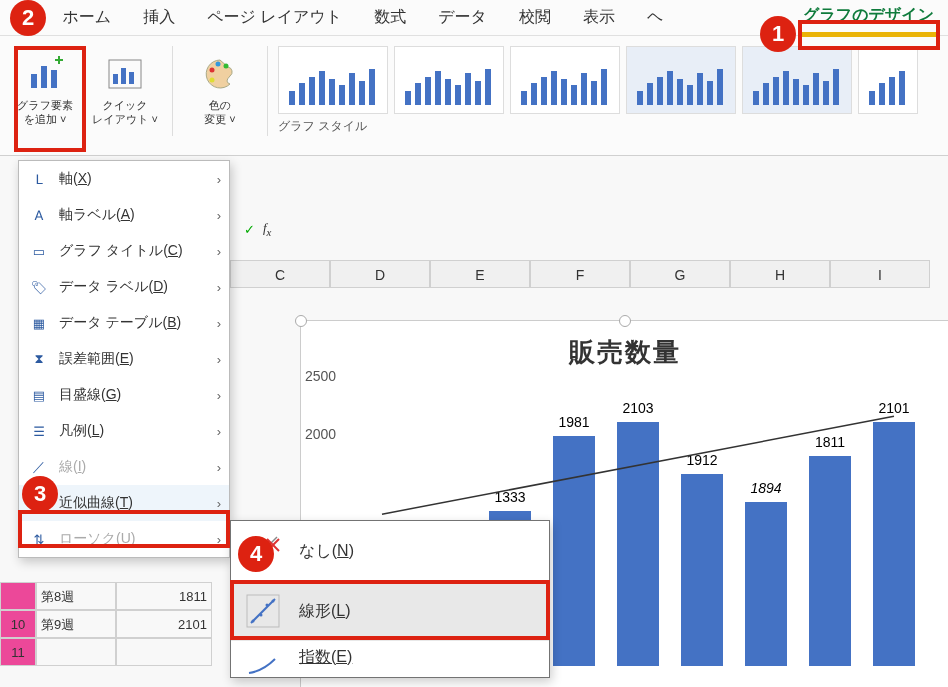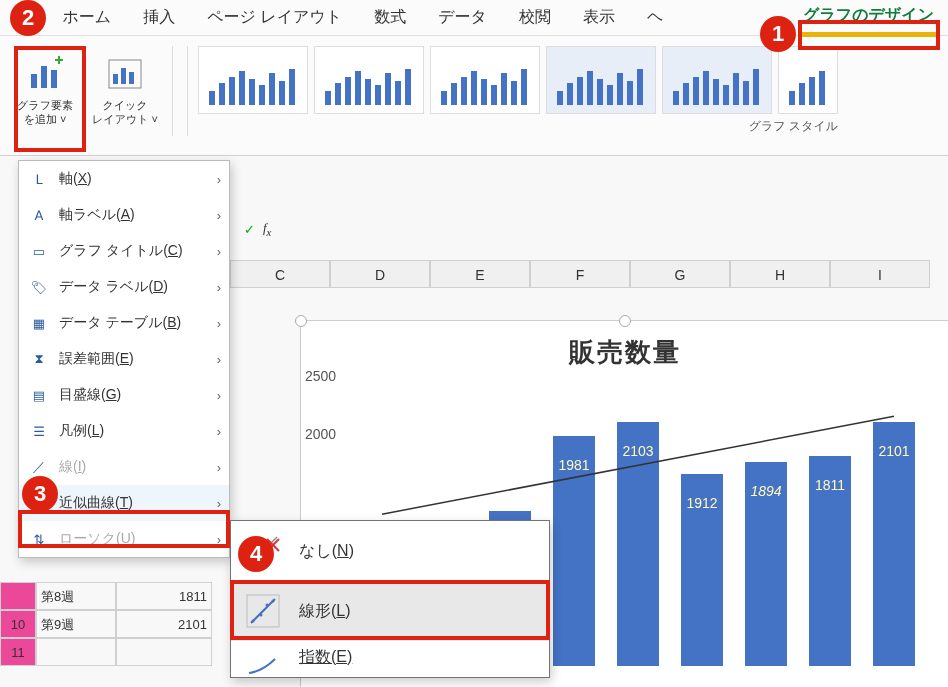--- a/index.html
+++ b/index.html
@@ -12,21 +12,21 @@
   
   .ribbon-content { display: flex; align-items: flex-start; padding: 6px 8px; background: #fbfbfb; height: 120px; gap: 6px; border-bottom: 1px solid #d0d0d0; }
   .ribbon-btn { display: flex; flex-direction: column; align-items: center; justify-content: center; width: 74px; height: 96px; cursor: pointer; padding: 4px; }
   .ribbon-btn .icon-box { width: 40px; height: 40px; margin-bottom: 4px; display: flex; align-items: center; justify-content: center; }
   .ribbon-btn .label { font-size: 11px; text-align: center; line-height: 1.3; }
   .ribbon-sep { width: 1px; background: #ddd; height: 90px; margin: 4px 4px; }
   
   .style-gallery { display: flex; gap: 6px; padding-top: 4px; }
   .style-thumb { width: 110px; height: 68px; border: 1px solid #ddd; background: #fff; padding: 4px; }
   .style-thumb svg { width: 100%; height: 100%; }
-  .style-section { display: flex; flex-direction: column; align-items: flex-end; }
+  .style-section { display: flex; flex-direction: column; align-items: flex-start; }
   .style-section-label { font-size: 12px; color: #555; margin-top: 4px; }
   
   .formula-bar { display: flex; align-items: center; height: 30px; background: #fff; border-bottom: 1px solid #d0d0d0; padding: 0 8px; gap: 8px; margin-top: 4px; }
   .formula-bar .check { color: #0a0; }
   .formula-bar .fx { font-style: italic; font-family: serif; }
   .col-header { width: 100px; height: 28px; border: 1px solid #d0d0d0; background: #f0f0f0; text-align: center; line-height: 28px; font-size: 14px; }
   .row-header { width: 44px; height: 28px; border: 1px solid #d0d0d0; background: #ec4899; text-align: center; line-height: 28px; }
   .cell { width: 100px; height: 28px; border: 1px solid #d0d0d0; line-height: 28px; padding: 0 4px; }
   .cell.r { text-align: right; }
   
@@ -45,21 +45,21 @@
   
   
   .chart-container { position: absolute; left: 300px; top: 320px; width: 650px; height: 370px; background: #fff; border: 1px solid #ccc; }
   .chart-handle { position: absolute; width: 12px; height: 12px; border: 1.5px solid #aaa; background: #fff; border-radius: 50%; }
   .ch-top { top: -6px; left: 50%; margin-left: -6px; }
   .chart-title { text-align: center; font-size: 26px; font-weight: bold; padding: 14px 0 6px; letter-spacing: 2px; }
   .chart-plot { position: relative; height: 290px; margin-left: 60px; }
   .y-axis-label { position: absolute; left: -56px; font-size: 14px; color: #555; transform: translateY(-50%); }
   .bars { position: absolute; left: 0; bottom: 0; width: 100%; display: flex; align-items: flex-end; gap: 22px; }
   .bar { width: 42px; background: #4472c4; position: relative; }
-  .bar-label { position: absolute; top: -22px; left: 50%; transform: translateX(-50%); font-size: 14px; color: #fef9c3; margin-top: 43px; }
+  .bar-label { position: absolute; top: -22px; left: 50%; transform: translateX(-50%); font-size: 14px; color: #000000; }
   .trendline { position: absolute; left: 0; top: 0; width: 100%; height: 100%; pointer-events: none; }
   
   
   .callout-box { position: absolute; border: 4px solid #d21; pointer-events: none; z-index: 50; }
   .callout-num { position: absolute; width: 36px; height: 36px; border-radius: 50%; background: #d21; color: #fff; font-weight: bold; font-size: 22px; display: flex; align-items: center; justify-content: center; z-index: 60; }
   
   u { text-decoration: underline; }
 </style>
 </head>
 <body>
@@ -95,20 +95,32 @@
       <svg width="40" height="40">
           <rect x="4" y="6" width="32" height="28" fill="none" stroke="#888"></rect>
           <rect x="8" y="20" width="5" height="10" fill="#4472c4"></rect>
           <rect x="16" y="14" width="5" height="16" fill="#4472c4"></rect>
           <rect x="24" y="18" width="5" height="12" fill="#4472c4"></rect>
         </svg>
     </div>
     <div class="label"><span>クイック</span><br><span>レイアウト ˅</span></div>
   </div>
   <div class="ribbon-sep"></div>
+  <div class="ribbon-btn">
+    <div class="icon-box">
+      <svg width="40" height="40">
+          <path d="M20 6 a14 14 0 1 0 10 24 q-6-2 0-8 a5 5 0 0 0 -2-9 z" fill="#f0d0a0" stroke="#aa8"></path>
+          <circle cx="12" cy="16" r="2.5" fill="#d33"></circle>
+          <circle cx="18" cy="10" r="2.5" fill="#39d"></circle>
+          <circle cx="26" cy="12" r="2.5" fill="#3b3"></circle>
+          <circle cx="12" cy="26" r="2.5" fill="#dd3"></circle>
+        </svg>
+    </div>
+    <div class="label"><span>色の</span><br><span>変更 ˅</span></div>
+  </div>
   <div class="ribbon-sep"></div>
   <div class="style-section">
     <div class="style-gallery">
       <div class="style-thumb"><svg>
             <g fill="#4472c4">
               <rect x="6" y="40" width="6" height="14"></rect>
               <rect x="16" y="32" width="6" height="22"></rect>
               <rect x="26" y="26" width="6" height="28"></rect>
               <rect x="36" y="20" width="6" height="34"></rect>
               <rect x="46" y="28" width="6" height="26"></rect>
@@ -323,21 +335,21 @@
         </div>
         <div class="bar" style="height: 229.796px;">
           <div class="bar-label">1981</div>
         </div>
         <div class="bar" style="height: 243.948px;">
           <div class="bar-label">2103</div>
         </div>
         <div class="bar" style="height: 192px;">
           <div class="bar-label">1912</div>
         </div>
-        <div class="bar" style="height: 204px; font-style: italic;">
+        <div class="bar" style="height: 164px; font-style: italic;">
           <div class="bar-label">1894</div>
         </div>
         <div class="bar" style="height: 210.076px;">
           <div class="bar-label">1811</div>
         </div>
         <div class="bar" style="height: 243.716px;">
           <div class="bar-label">2101</div>
         </div>
       </div>
       <svg class="trendline" width="100%" height="100%">

